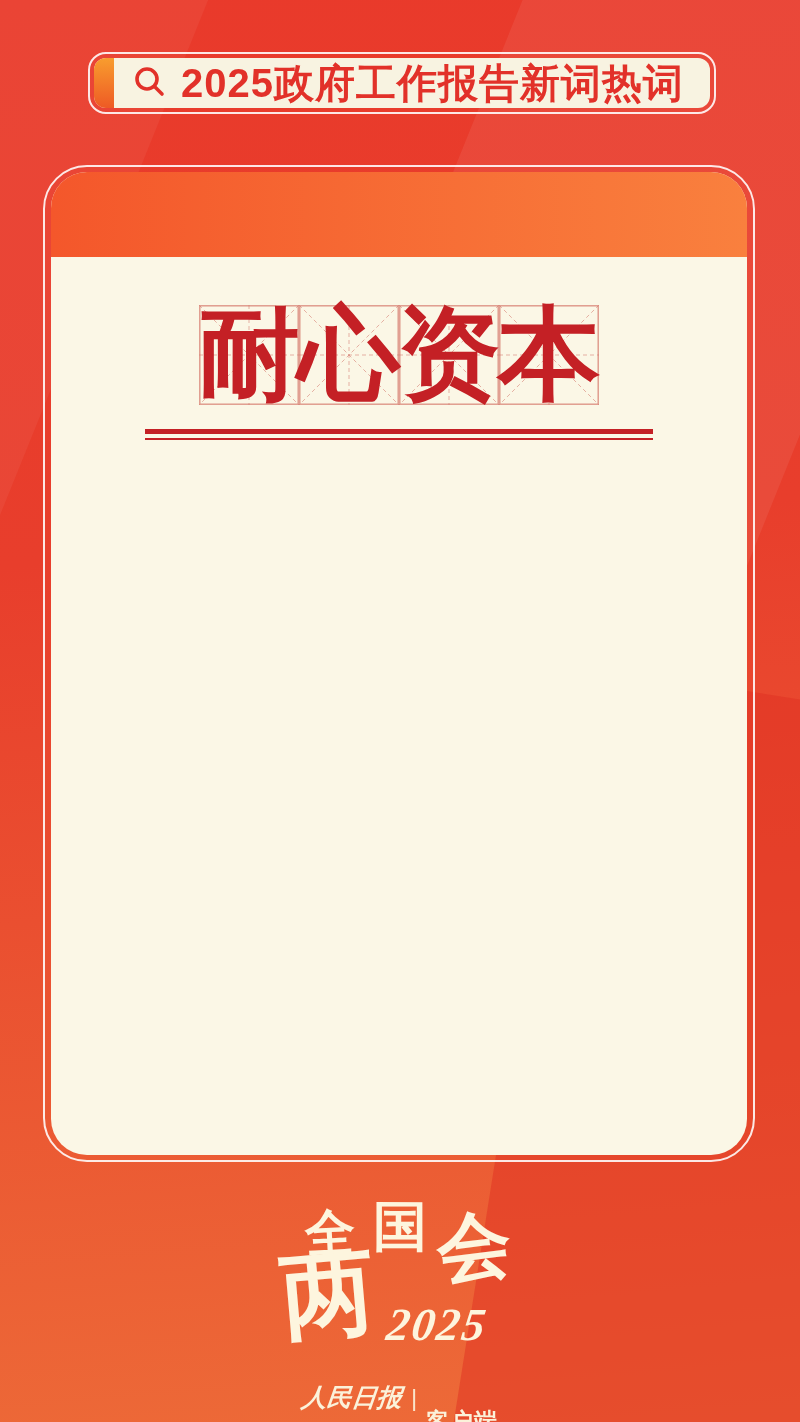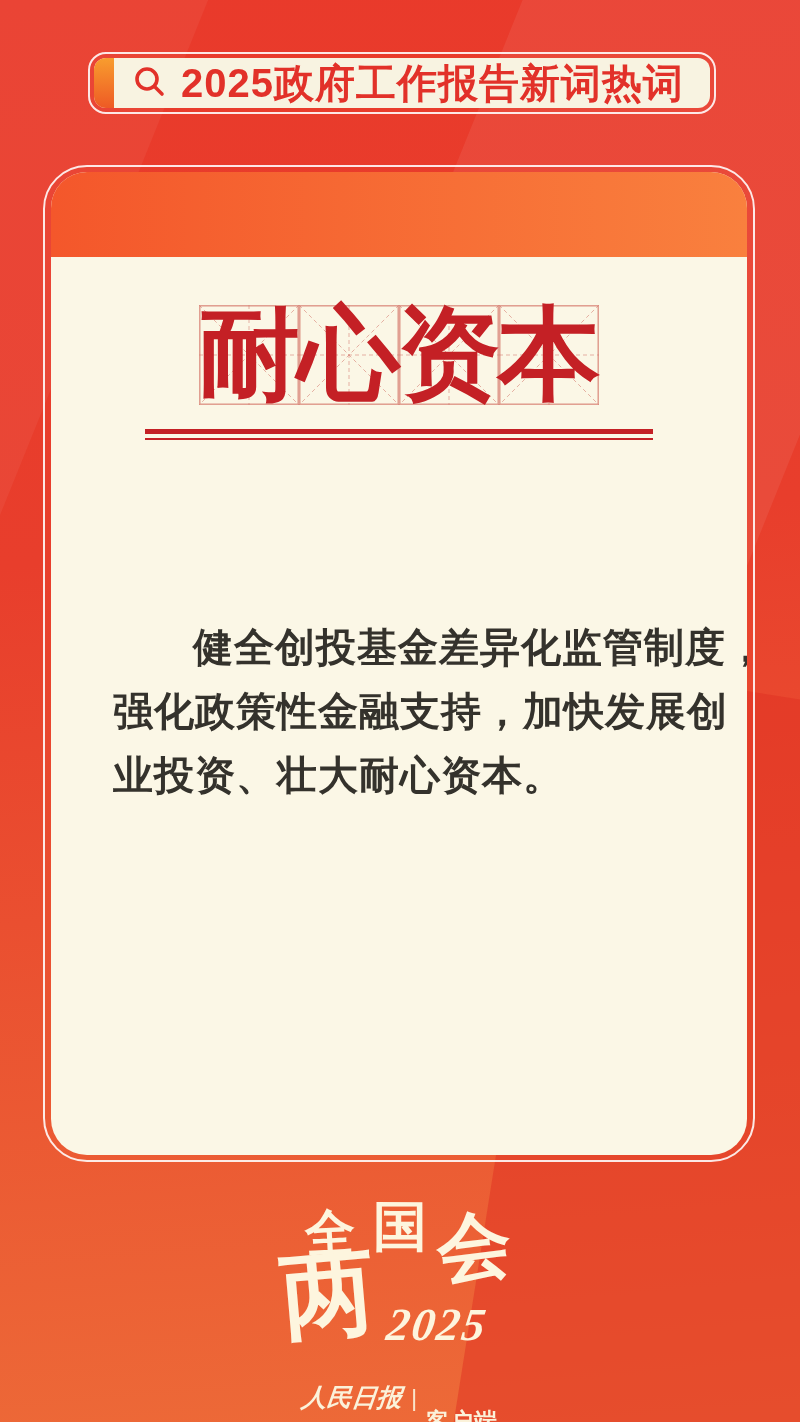--- a/index.html
+++ b/index.html
@@ -208,25 +208,20 @@
         <line x1="100" y1="0" x2="0" y2="100" stroke="#d4766a" stroke-width="1" stroke-dasharray="4 3" opacity="0.55"></line>
         <line x1="50" y1="0" x2="50" y2="100" stroke="#d4766a" stroke-width="1" stroke-dasharray="4 3" opacity="0.55"></line>
         <line x1="0" y1="50" x2="100" y2="50" stroke="#d4766a" stroke-width="1" stroke-dasharray="4 3" opacity="0.55"></line>
       </svg>
       <span class="grid-char">本</span>
     </div>
   </div>
 
   <div class="title-divider"></div>
 
-  <div class="card-body">
-    <div class="body-line indent">健全创投基金差异化监管制度，</div>
-    <div class="body-line">强化政策性金融支持，加快发展创</div>
-    <div class="body-line">业投资、壮大耐心资本。</div>
-  </div>
 </div>
 
 <div class="logo">
   <span class="logo-quan">全</span>
   <span class="logo-guo">国</span>
   <span class="logo-hui">会</span>
   <span class="logo-liang">两</span>
   <span class="logo-year">2025</span>
 </div>
 

